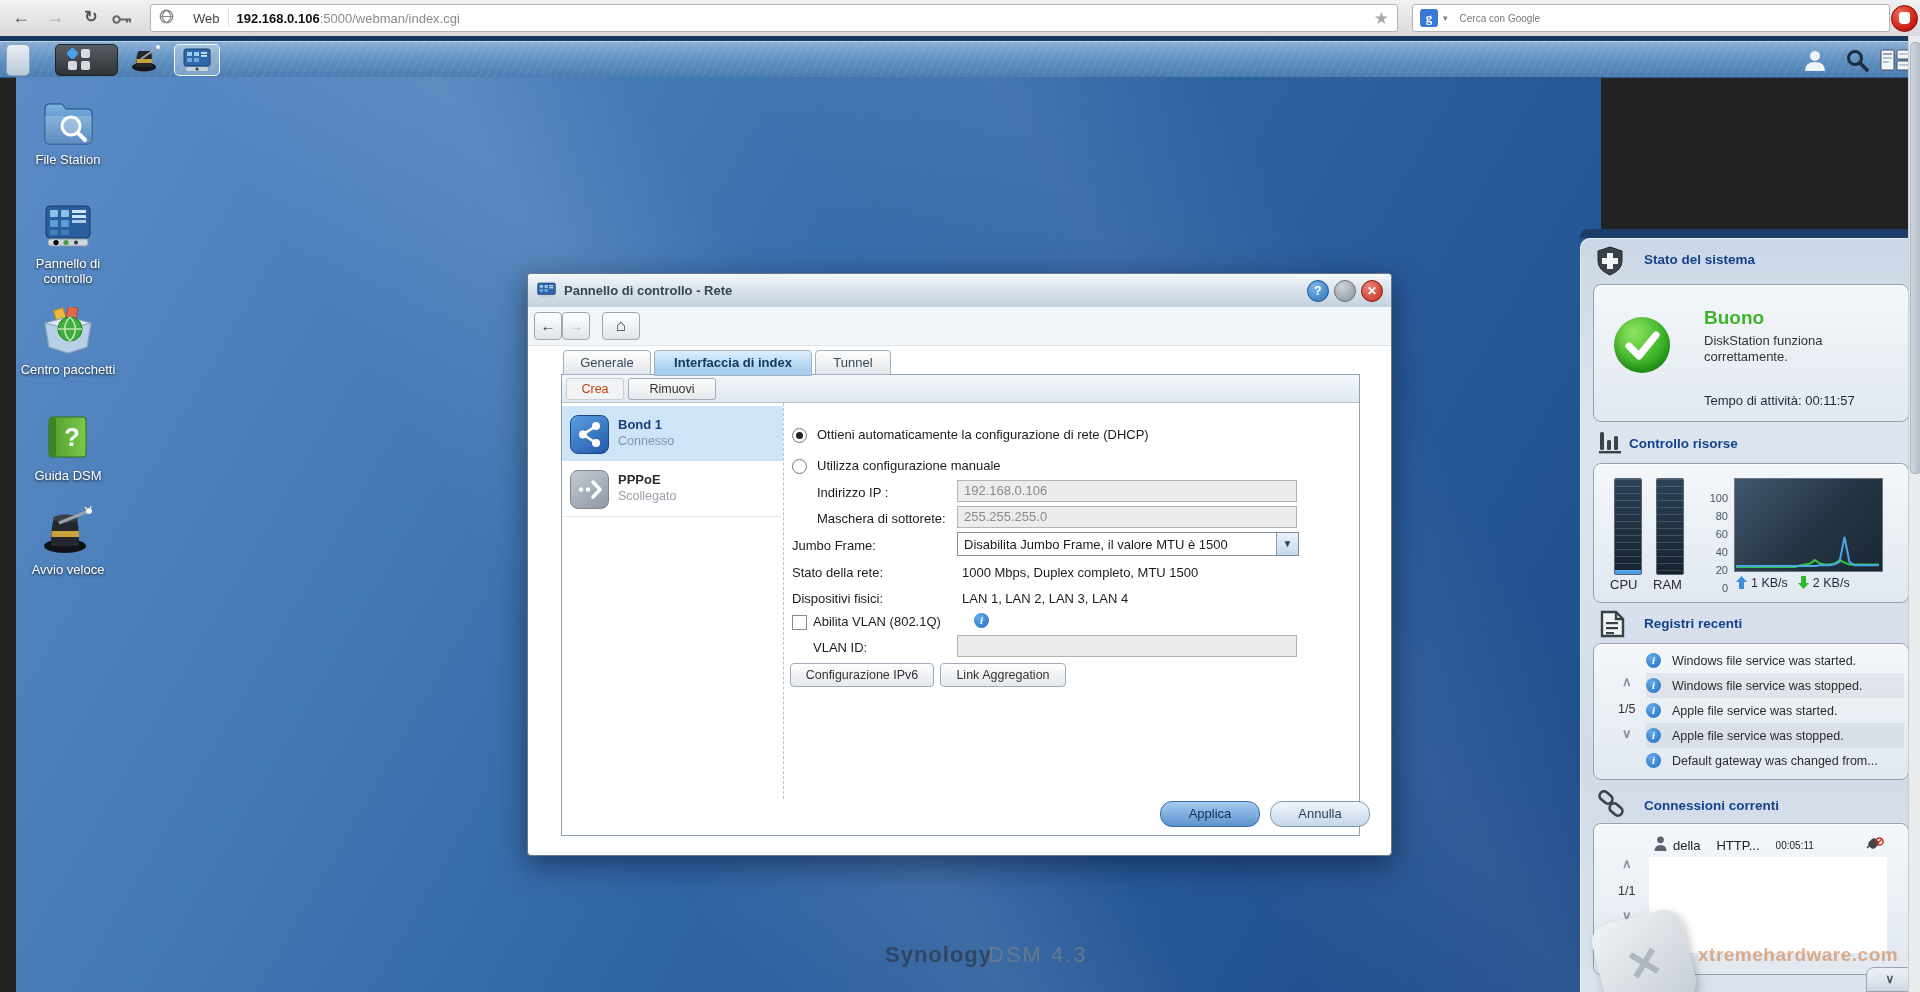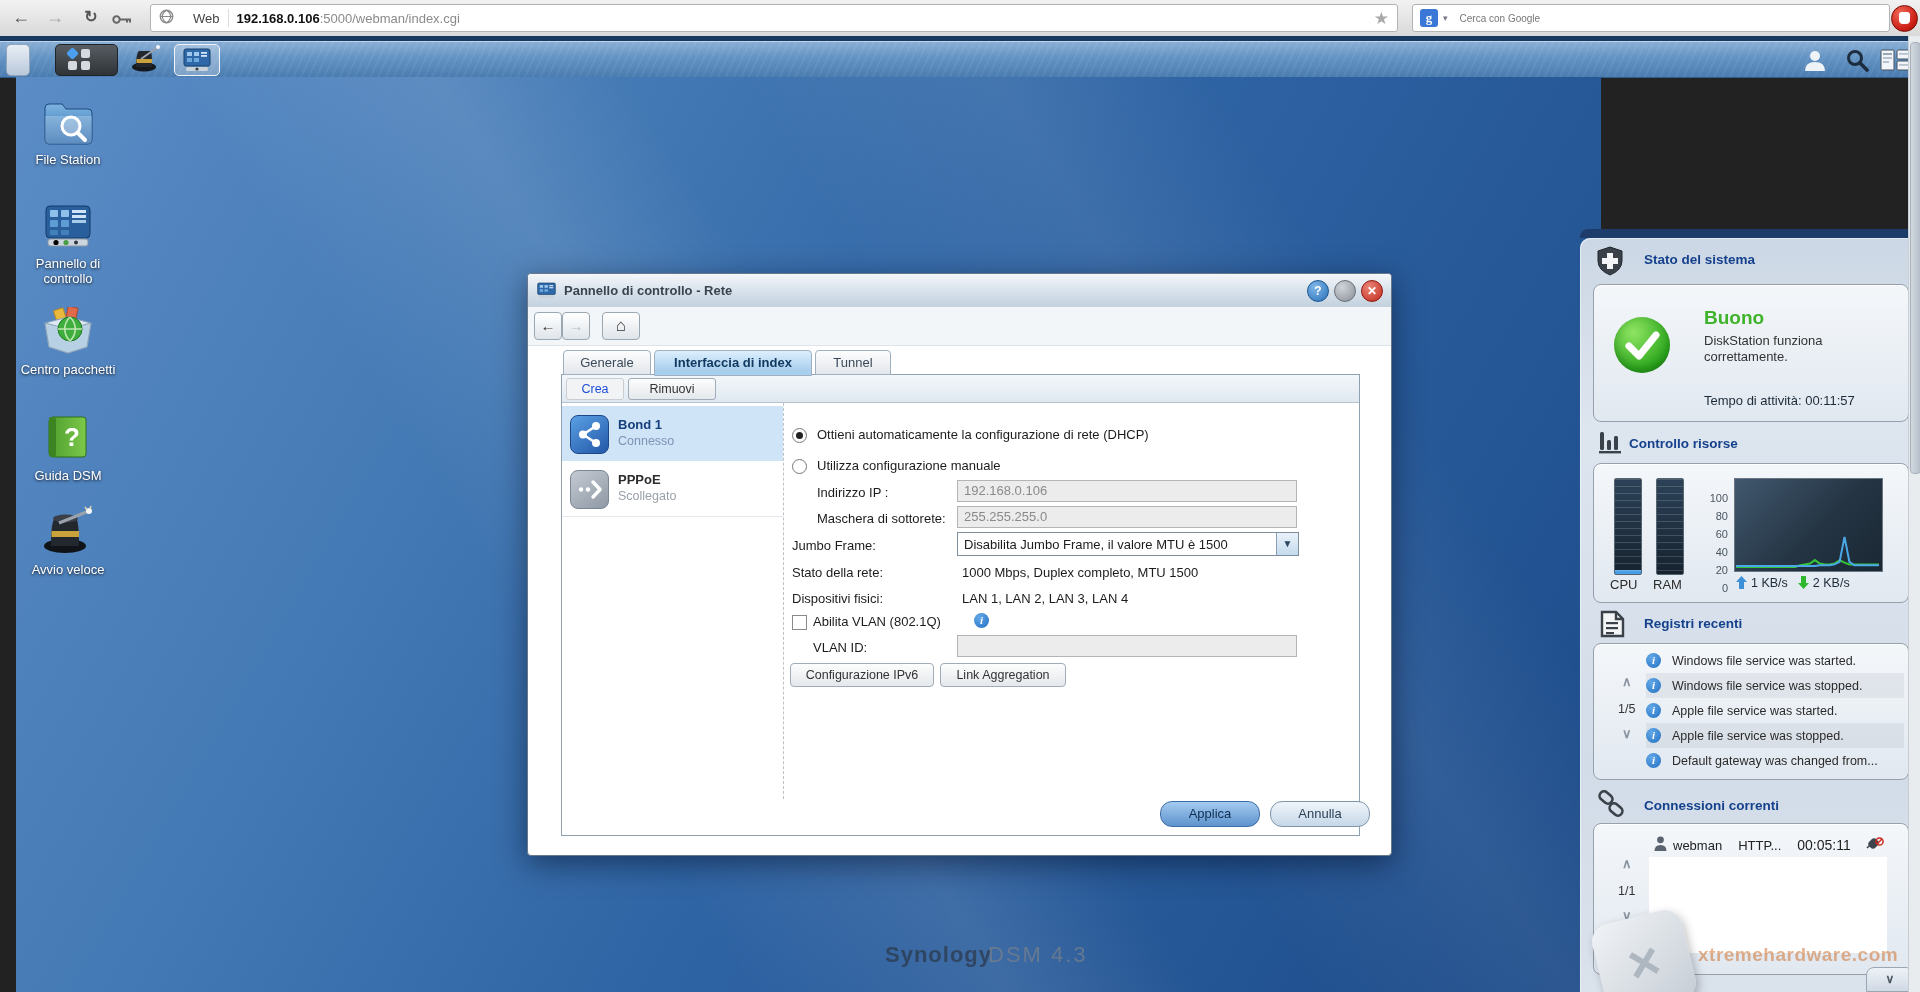--- a/index.html
+++ b/index.html
@@ -53,21 +53,21 @@
     font-weight:bold;color:#333;line-height:25px;}
   .tab{top:76px;height:23px;border:1px solid #9fb0c0;border-radius:4px 4px 0 0;text-align:center;
     line-height:23px;font-size:13px;color:#3a4a5a;background:linear-gradient(180deg,#fdfdfd,#e3e7eb);z-index:2;}
   .tab.active{background:linear-gradient(180deg,#ddeffd,#a9cfee 80%);font-weight:bold;color:#113a62;height:24px;}
   #panel{left:33px;top:100px;width:797px;height:460px;border:1px solid #8fa0b0;background:#fff;}
   #ptoolbar{left:0;top:0;width:100%;height:27px;
     background:linear-gradient(180deg,#f3f7fb,#dfe8f0);border-bottom:1px solid #b6c3cf;}
   .pbtn{top:3px;height:20px;border:1px solid #a0acb8;border-radius:3px;
     background:linear-gradient(180deg,#fdfdfd,#e4e8ec);font-size:12.5px;color:#333;
     text-align:center;line-height:20px;}
-  .pbtn.disabled{color:#1d4ed8;background:#f2f3f5;border-color:#c9ced4;}
+  .pbtn.disabled{color:#c2410c;background:#f2f3f5;border-color:#c9ced4;}
   #iflist{left:0;top:28px;width:221px;height:396px;border-right:1px dashed #bcc2c8;background:#fff;}
   .ifrow{left:0;width:221px;height:55px;}
   .ificon{left:8px;top:9px;width:37px;height:37px;border-radius:8px;}
   .ifname{left:56px;top:11px;font-weight:bold;font-size:13px;}
   .ifstat{left:56px;top:28px;font-size:12.5px;}
   .frmlbl{font-size:13px;color:#1c1c1c;}
   .dinput{width:332px;height:20px;background:#ececec;border:1px solid #b4b4b4;
     color:#8a8a8a;font-size:13px;line-height:20px;padding-left:6px;}
   .radio{width:13px;height:13px;border:1px solid #777;border-radius:50%;background:#fff;}
   .radio.sel::after{content:'';position:absolute;left:3px;top:3px;width:7px;height:7px;
@@ -507,23 +507,23 @@
       <div class="abs chev" style="left:28px;top:34px;">∧</div>
       <div class="abs pagenum" style="left:24px;top:60px;">1/1</div>
       <div class="abs chev" style="left:28px;top:86px;">∨</div>
       <div class="abs" style="left:55px;top:33px;width:238px;height:96px;background:#fff;"></div>
       <div class="abs" style="left:60px;top:12px;display:flex;align-items:center;width:230px;">
         <span style="margin-right:6px;">
           <svg width="13" height="15" viewBox="0 0 13 15">
               <circle cx="6.5" cy="3.8" r="3.4" fill="#5a6470"></circle>
               <path d="M0.5 15 q0-6 6-6 q6 0 6 6 z" fill="#5a6470"></path>
             </svg></span>
-        <span class="nw" style="font-size:13px;color:#222;">webman</span>
+        <span class="nw" style="font-size:13px;color:#222;">della</span>
         <span class="nw" style="font-size:13px;color:#222;margin-left:16px;">HTTP...</span>
-        <span class="nw" style="font-size:14px;color:#222;margin-left:16px;">00:05:11</span>
+        <span class="nw" style="font-size:10px;color:#222;margin-left:16px;">00:05:11</span>
         <span style="margin-left:auto;">
           <svg width="18" height="14" viewBox="0 0 18 14">
               <path d="M1 11 L6 6 M6 3 l5 5 M4 5 l2-2 q2-2 4 0 l1 1 q2 2 0 4 l-2 2 q-2 2-4 0 l-1-1 q-2-2 0-4 z" stroke="#3e454d" stroke-width="1.6" fill="#3e454d"></path>
           <circle cx="13.5" cy="4.5" r="3.6" fill="none" stroke="#cc2a1c" stroke-width="1.5"></circle>
               <path d="M11 7 L16 2" stroke="#cc2a1c" stroke-width="1.5"></path>
             </svg></span>
       </div>
     </div>
 
     <div class="abs" style="left:18px;top:678px;width:92px;height:92px;border-radius:18px;transform:rotate(-14deg);

